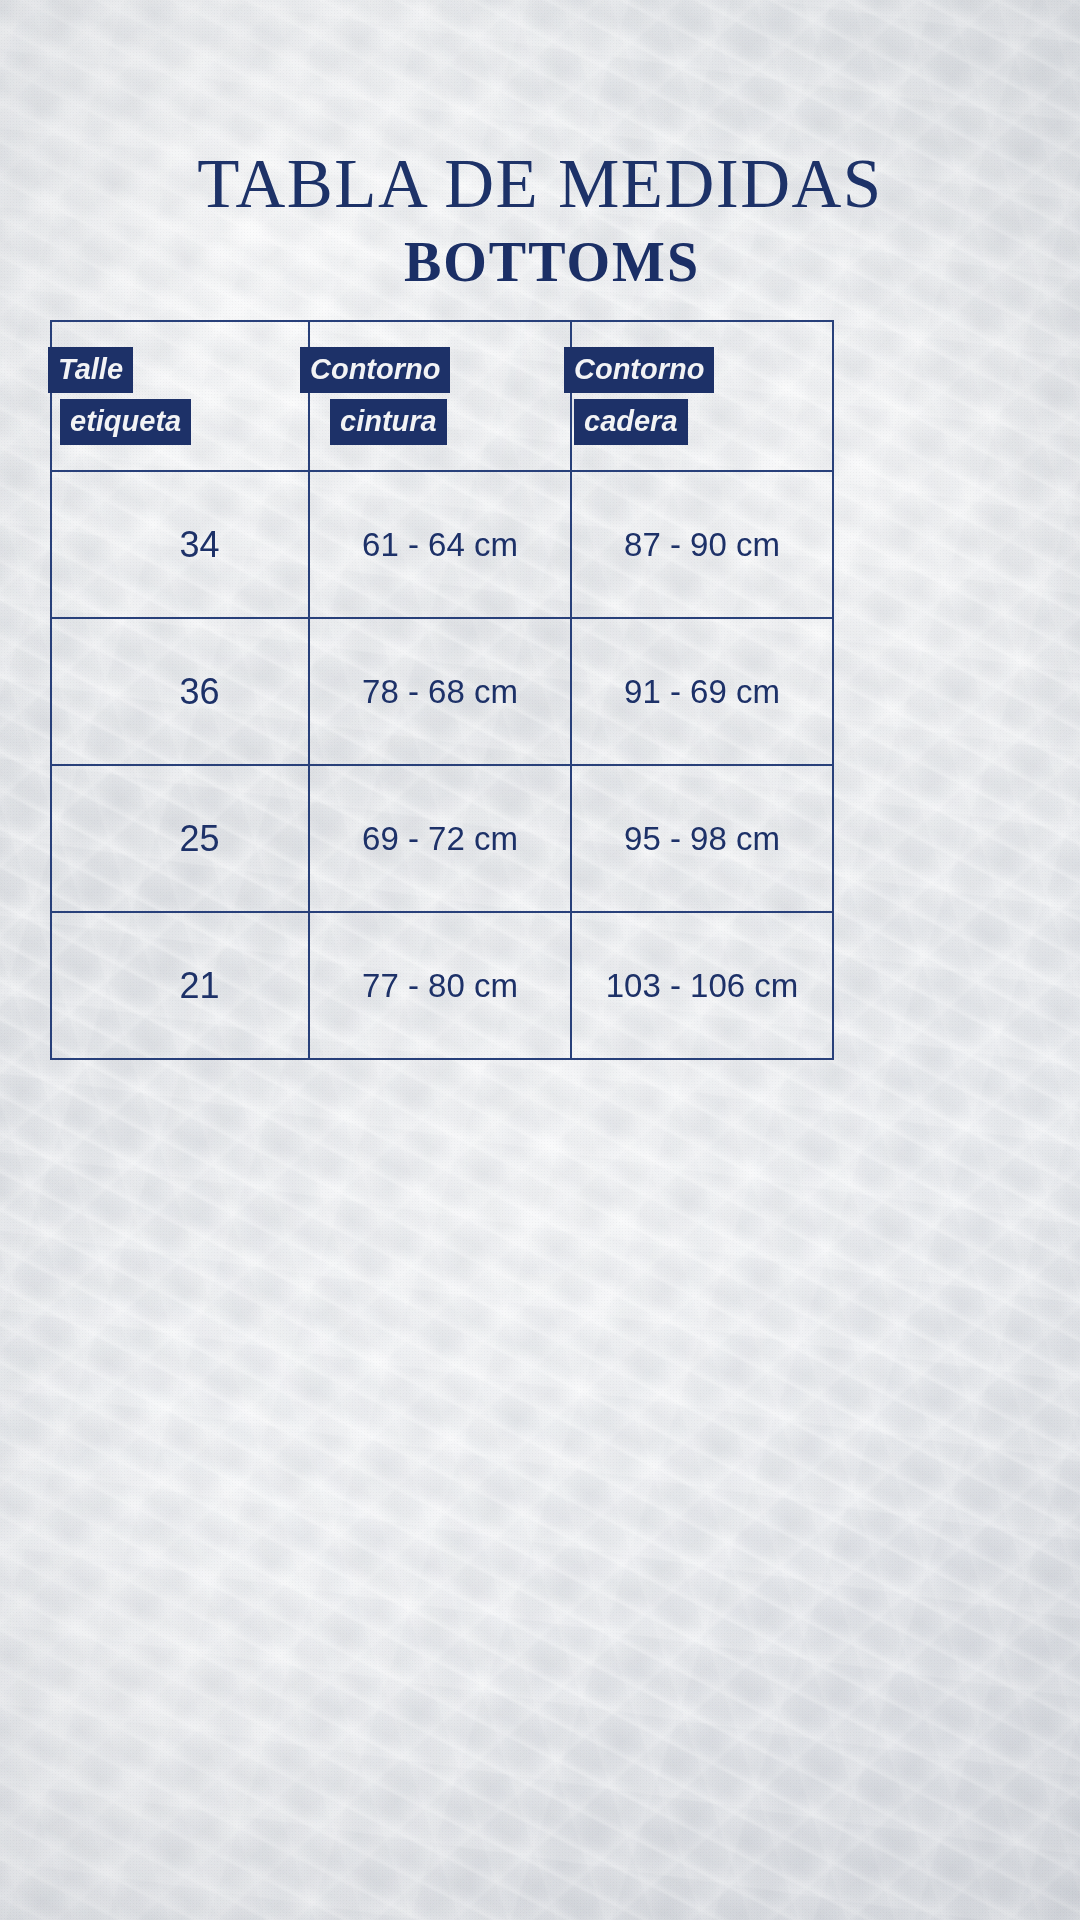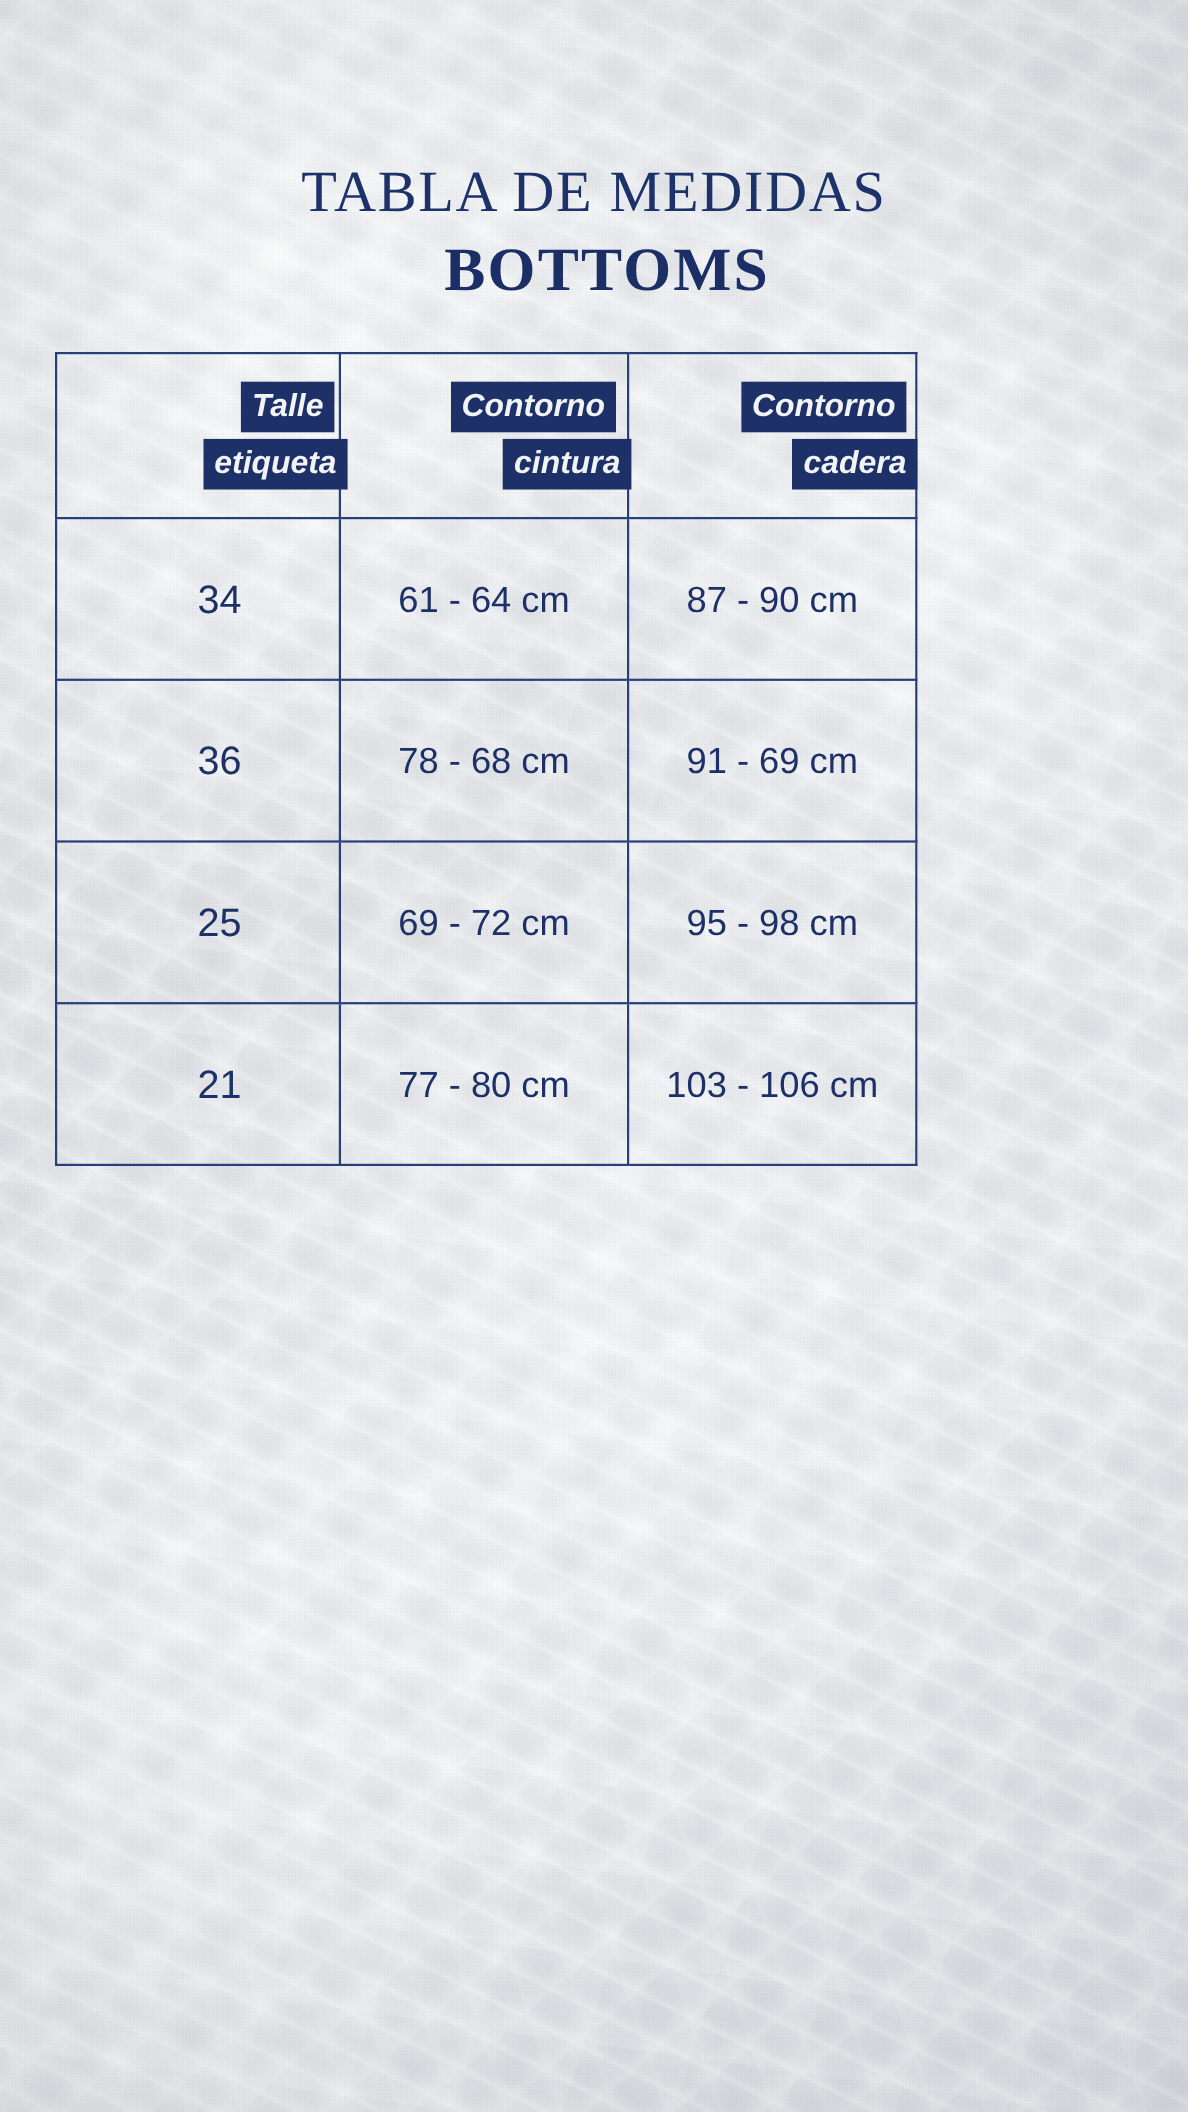--- a/index.html
+++ b/index.html
@@ -101,21 +101,21 @@
   }
   .titles {
     position: absolute;
     top: 148px;
     left: 0;
     width: 1080px;
     text-align: center;
   }
   .title-main {
     font-family: "Liberation Serif", serif;
-    font-size: 53px;
+    font-size: 69px;
     letter-spacing: 1.5px;
     color: #1d3268;
     line-height: 1.05;
   }
   .title-sub {
     margin-top: 10px;
     font-family: "Liberation Serif", serif;
     font-weight: bold;
     font-size: 56px;
     letter-spacing: 2px;
@@ -156,38 +156,38 @@
     padding-left: 39px;
   }
   col.c1 { width: 258px; }
   col.c2 { width: 262px; }
   col.c3 { width: 262px; }
 
   
   .chip-group {
     display: flex;
     flex-direction: column;
-    align-items: flex-end;
+    align-items: flex-start;
     gap: 6px;
   }
   .chip {
     display: inline-block;
     background: #1d3168;
     color: #f2f3f5;
     font-style: italic;
     font-weight: bold;
     font-size: 29px;
     line-height: 1.2;
     padding: 5px 10px 6px 10px;
     white-space: nowrap;
   }
   .chip.line1 { transform: translateX(-4px); }
   .chip.line2 { transform: translateX(8px); }
   .hdr-2 .chip.line1 { transform: translateX(-10px); }
-  .hdr-2 .chip.line2 { transform: translateX(4px); }
+  .hdr-2 .chip.line2 { transform: translateX(4px); margin-left: 16px; }
   .hdr-3 .chip.line1 { transform: translateX(-8px); }
   .hdr-3 .chip.line2 { transform: translateX(2px); }
 </style>
 </head>
 <body>
 
 <div class="page">
   <div class="paper-base"></div>
   <div class="creases"></div>
   <div class="creases2"></div>

